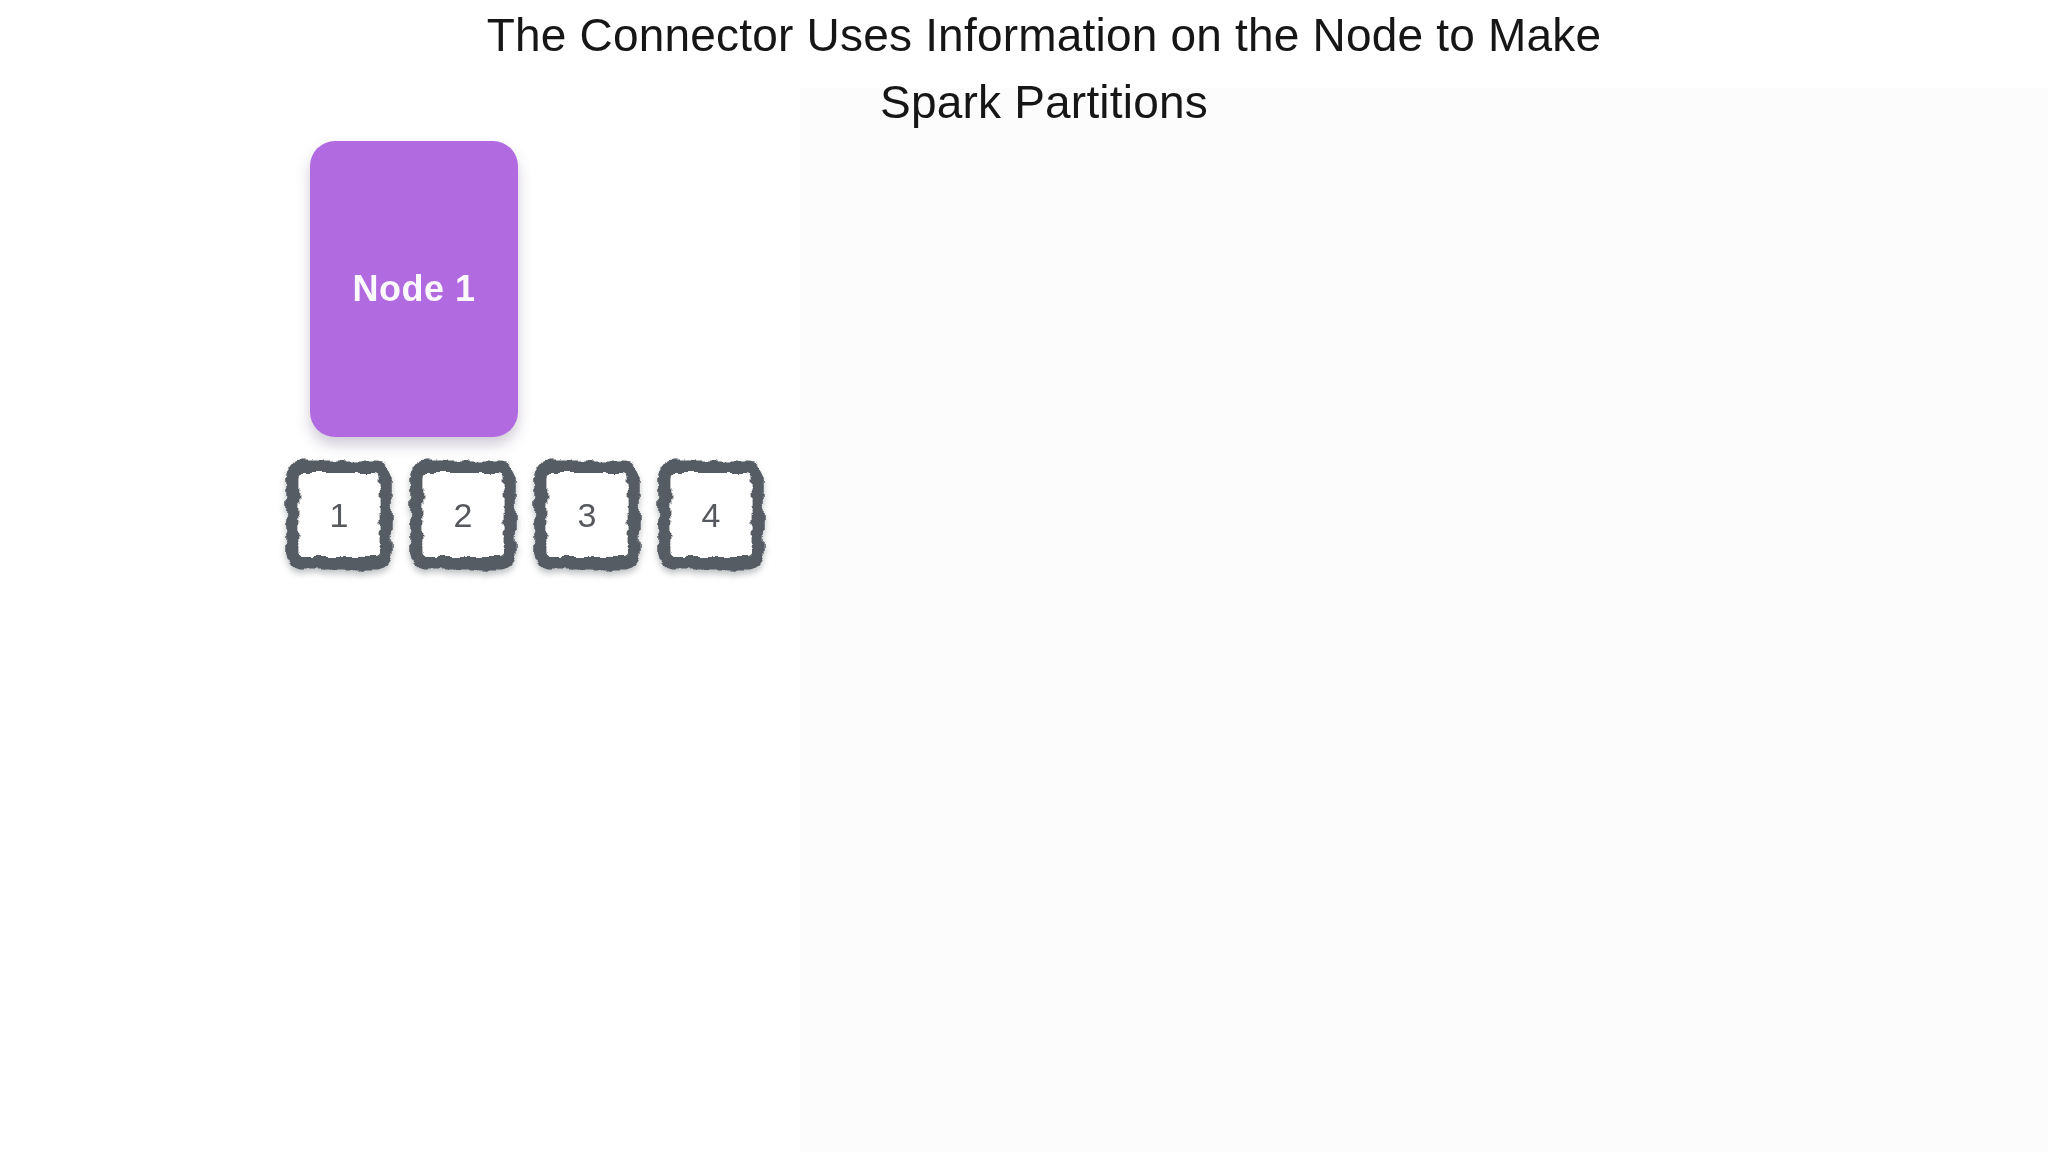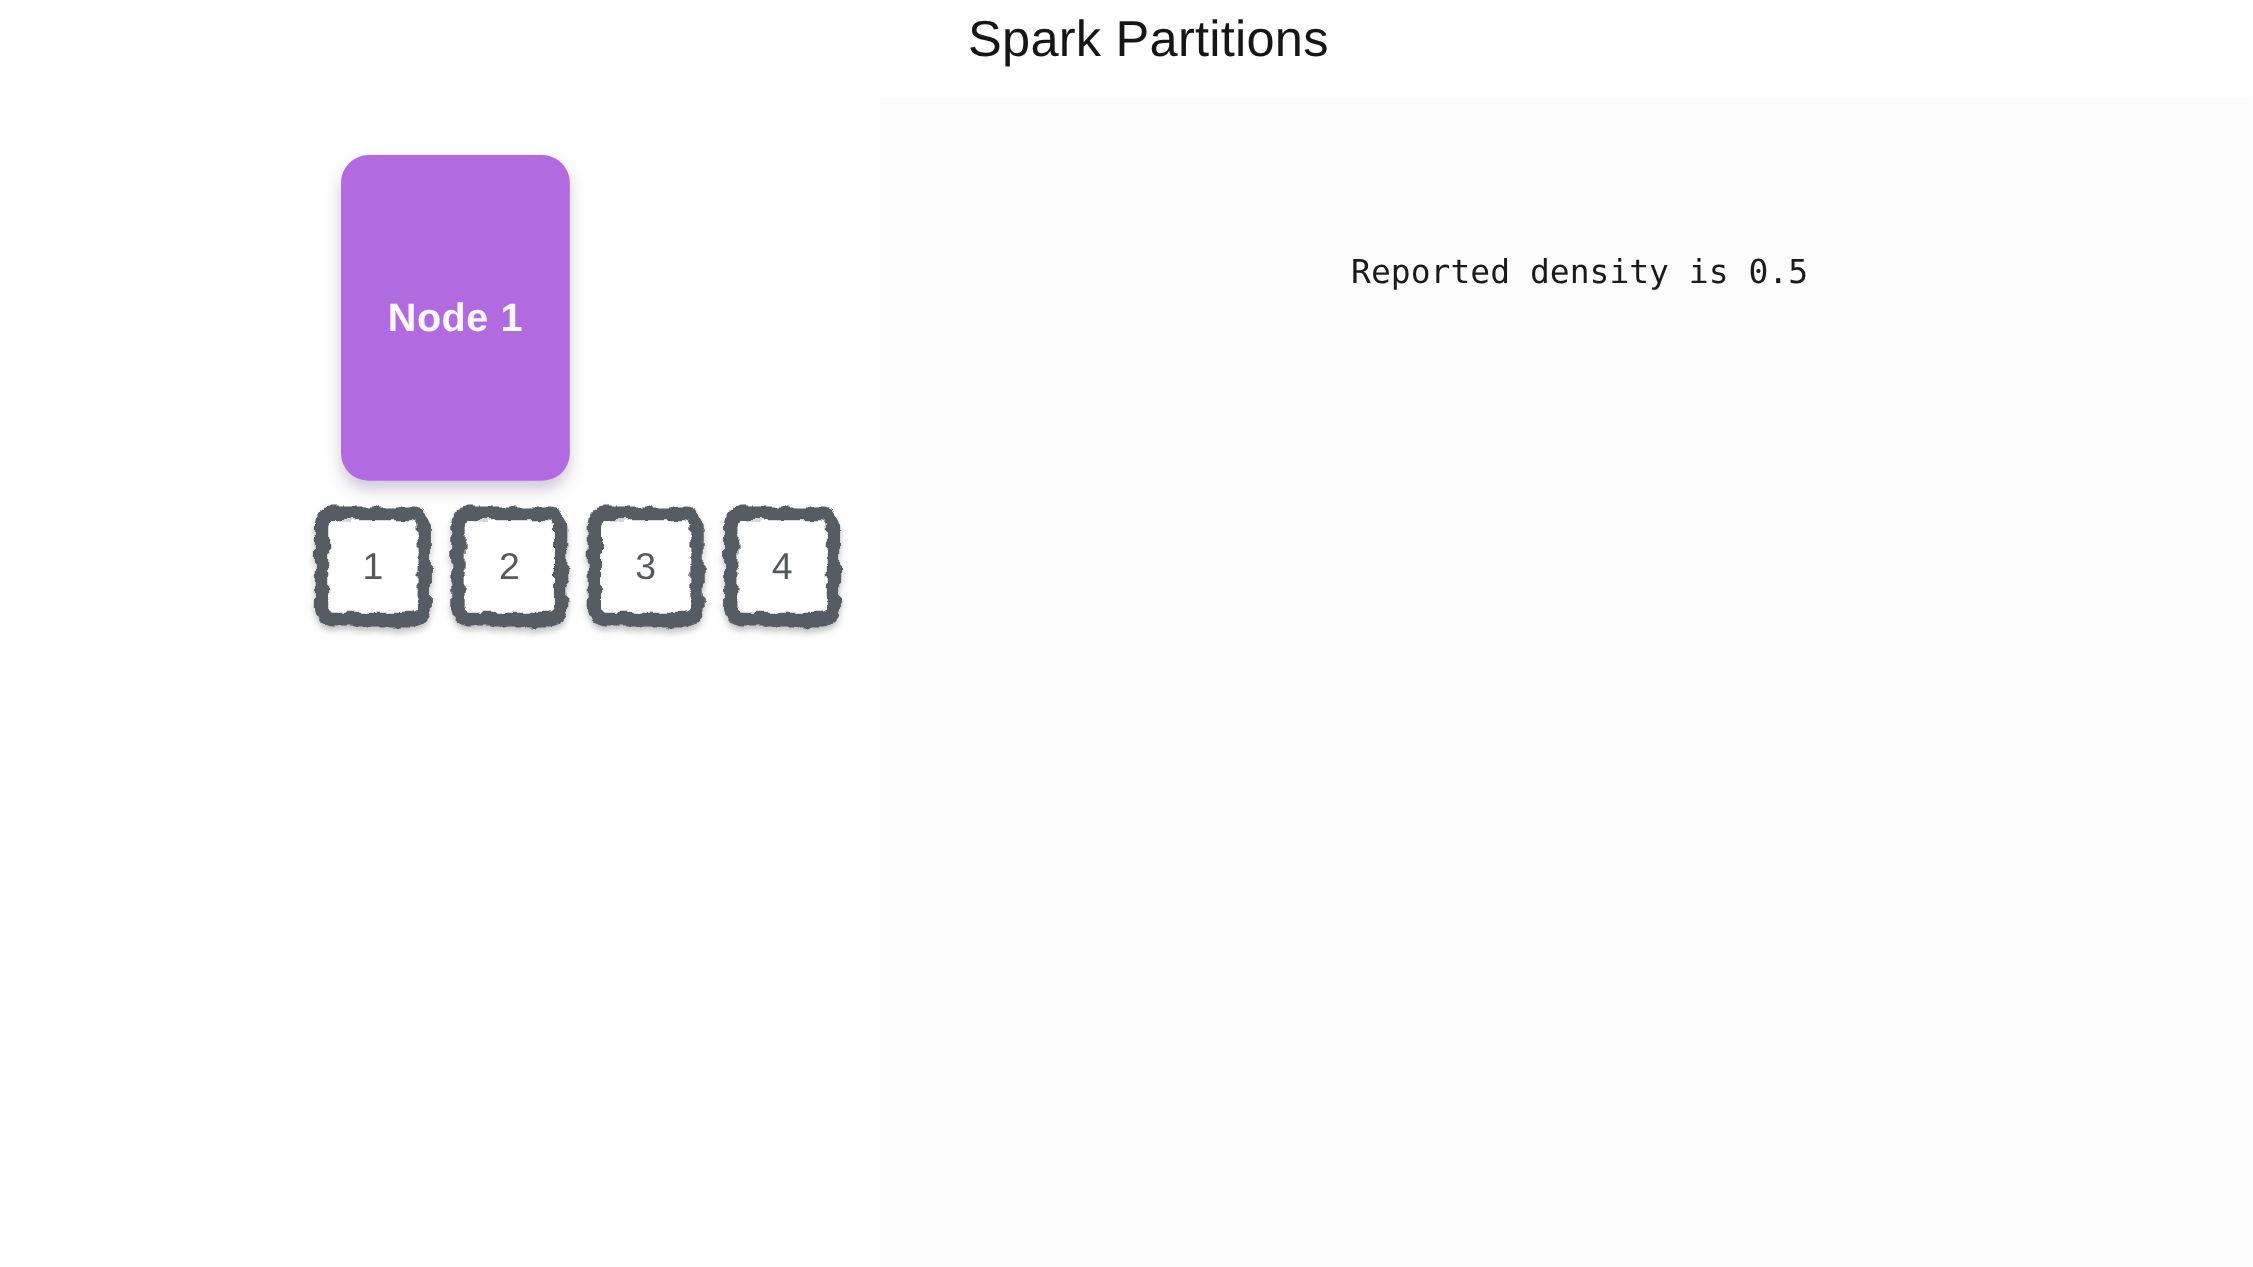--- a/index.html
+++ b/index.html
@@ -131,20 +131,21 @@
       <feDisplacementMap in="SourceGraphic" in2="n" scale="8" xChannelSelector="R" yChannelSelector="G"></feDisplacementMap>
     </filter>
   </defs>
 </svg>
 
 <div class="stage" style="--node-fill: #b16ae0; --frame-stroke: #575c63; --num-color: #55585c;">
 
   <div class="bg-offwhite"></div>
 
   <div class="slide-title">
+    <div>The Connector Uses Information on the Node to Make</div>
     <div>Spark Partitions</div>
   </div>
 
   <div class="node-box">
     <span class="node-label">Node 1</span>
   </div>
 
   <div class="partition-row">
 
     <div class="partition">
@@ -171,16 +172,15 @@
     <div class="partition">
       <svg class="pframe" viewBox="0 0 120 120" preserveAspectRatio="none">
         <rect x="10" y="10" width="100" height="100" rx="12" filter="url(#sketchy)"></rect>
       </svg>
       <span class="pnum">4</span>
     </div>
 
   </div>
 
   <div class="config-block">
-    <div class="config-line2">Reported density is 0.5</div>
   </div>
 
 </div>
 
 </body></html>

